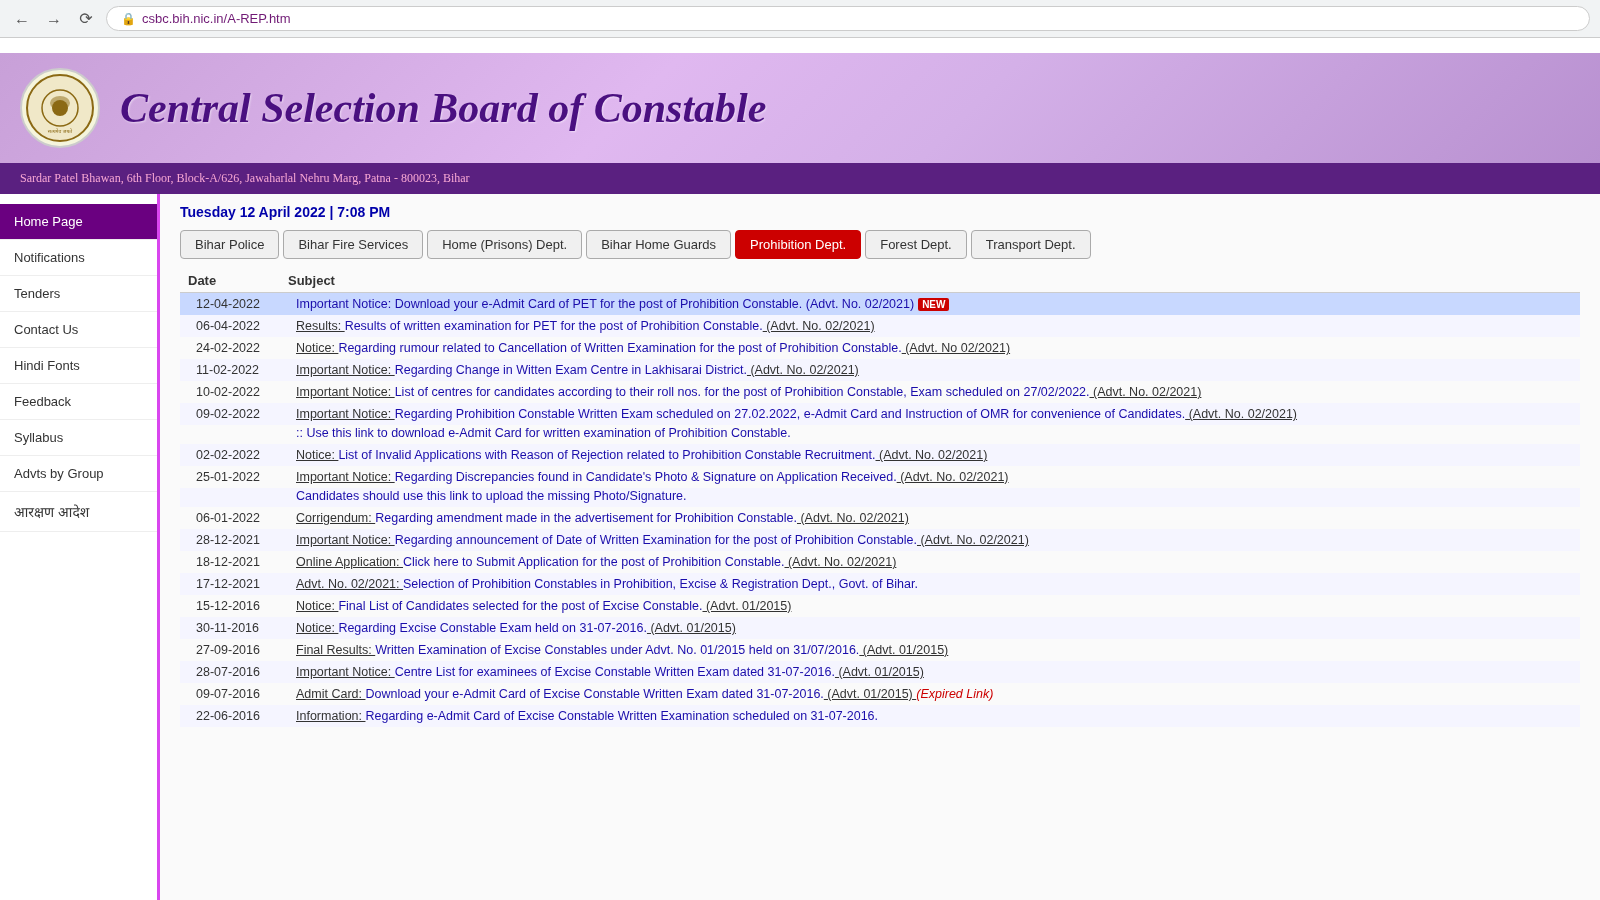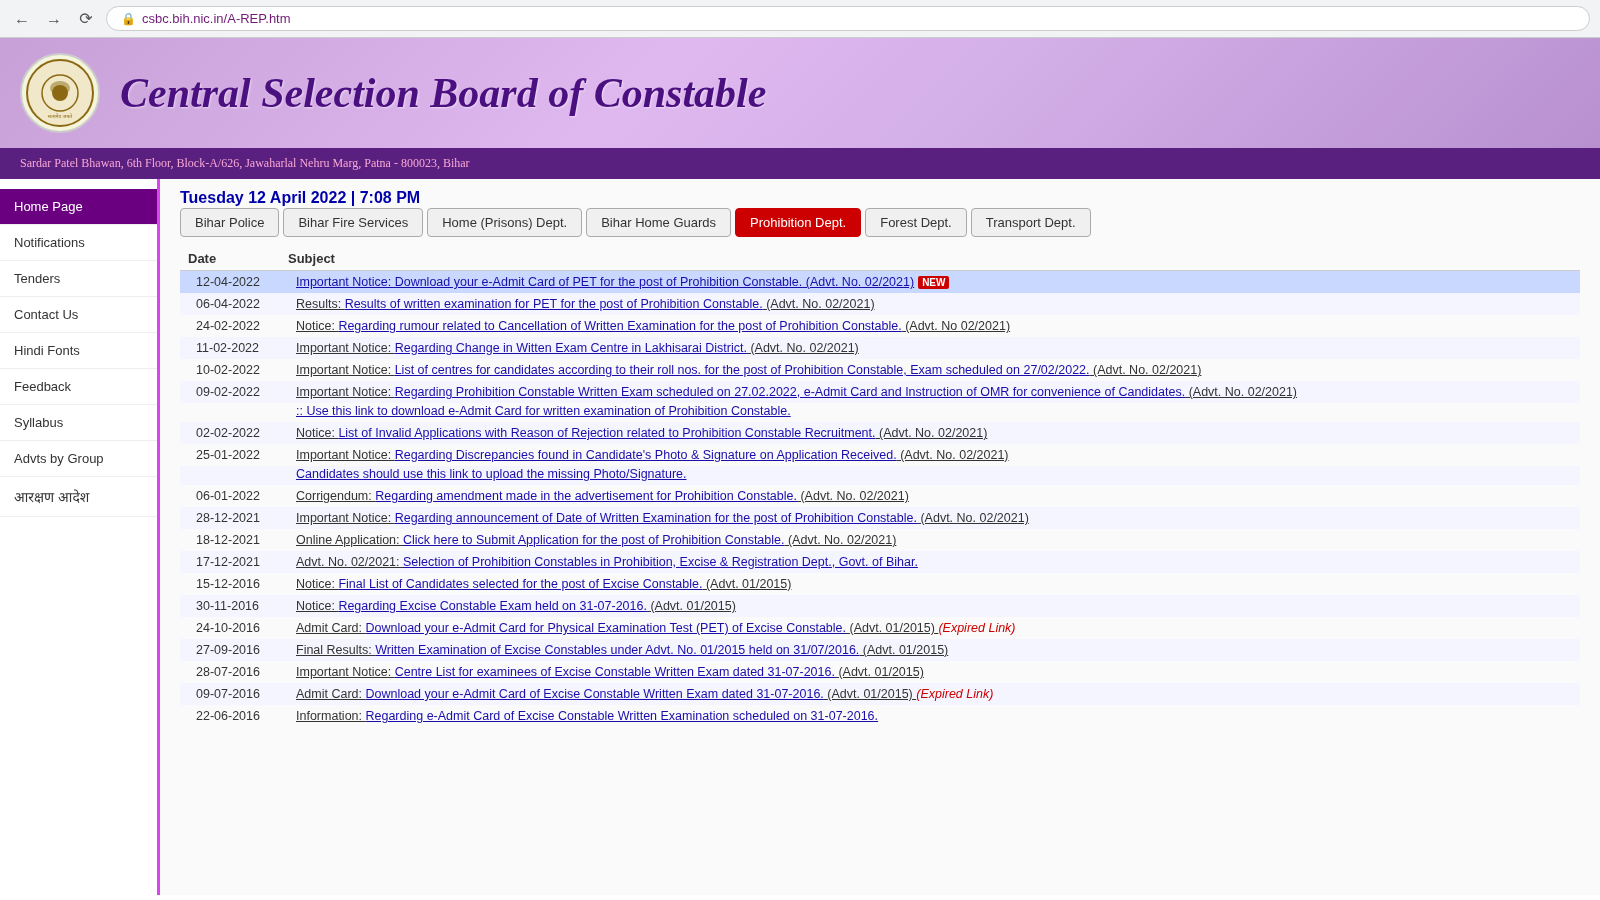--- a/index.html
+++ b/index.html
@@ -40,20 +40,21 @@
     .address-text { color: #701a75; font-size: 13px; }
 
     
     .site-header {
       background: linear-gradient(135deg, #c8a0d8 0%, #e0b8f0 40%, #d4b0e8 60%, #b890d0 100%);
       padding: 16px 20px;
       display: flex;
       align-items: center;
       gap: 20px;
       height: 110px;
+      margin-top: 15px;
     }
     .logo-img {
       width: 80px; height: 80px;
       border-radius: 50%;
       background: #f5f5dc;
       display: flex; align-items: center; justify-content: center;
       font-size: 10px; color: #666; text-align: center;
       border: 2px solid #ccc;
       overflow: hidden;
     }
@@ -105,22 +106,22 @@
     
     .content {
       flex: 1;
       padding: 10px 20px;
       overflow-y: auto;
       background: #fafafa;
     }
     .date-time-bar {
       color: #0000aa;
       font-weight: bold;
-      font-size: 16px;
-      margin-bottom: 1px;
+      font-size: 14px;
+      margin-bottom: 10px;
     }
 
     
     .dept-tabs {
       display: flex;
       flex-wrap: wrap;
       gap: 4px;
       margin-bottom: 10px;
     }
     .dept-tab {
@@ -154,21 +155,21 @@
     }
     .notices-table td {
       padding: 4px 16px;
       vertical-align: top;
       font-size: 12.5px;
     }
     .notices-table tr:nth-child(even) td { background: #f5f5ff; }
     .row-highlighted td { background: #c8d8ff !important; }
 
     .date-col { width: 100px; color: #333; white-space: nowrap; }
-    .link-blue { color: #1a0dab; text-decoration: underline; cursor: pointer; }
+    .link-blue { color: #1a0dab; cursor: pointer; }
     .text-normal { color: #333; text-decoration: underline; }
     .badge-new {
       display: inline-block;
       background: #cc0000;
       color: #fff;
       font-size: 10px;
       font-weight: bold;
       padding: 1px 4px;
       margin-left: 4px;
       border-radius: 2px;
@@ -313,24 +314,20 @@
           </tr>
           <tr>
             <td class="date-col">15-12-2016</td>
             <td><span class="text-normal">Notice: </span><a class="link-blue">Final List of Candidates selected for the post of Excise Constable.</a><span class="text-normal"> (Advt. 01/2015)</span></td>
           </tr>
           <tr>
             <td class="date-col">30-11-2016</td>
             <td><span class="text-normal">Notice: </span><a class="link-blue">Regarding Excise Constable Exam held on 31-07-2016.</a><span class="text-normal"> (Advt. 01/2015)</span></td>
           </tr>
           <tr>
-            <td class="date-col">24-10-2016</td>
-            <td><span class="text-normal">Admit Card: </span><a class="link-blue">Download your e-Admit Card for Physical Examination Test (PET) of Excise Constable.</a><span class="text-normal"> (Advt. 01/2015) </span><span class="expired-link"> (Expired Link)</span></td>
-          </tr>
-          <tr>
             <td class="date-col">27-09-2016</td>
             <td><span class="text-normal">Final Results: </span><a class="link-blue">Written Examination of Excise Constables under Advt. No. 01/2015 held on 31/07/2016.</a><span class="text-normal"> (Advt. 01/2015)</span></td>
           </tr>
           <tr>
             <td class="date-col">28-07-2016</td>
             <td><span class="text-normal">Important Notice: </span><a class="link-blue">Centre List for examinees of Excise Constable Written Exam dated 31-07-2016.</a><span class="text-normal"> (Advt. 01/2015)</span></td>
           </tr>
           <tr>
             <td class="date-col">09-07-2016</td>
             <td><span class="text-normal">Admit Card: </span><a class="link-blue">Download your e-Admit Card of Excise Constable Written Exam dated 31-07-2016.</a><span class="text-normal"> (Advt. 01/2015) </span><span class="expired-link"> (Expired Link)</span></td>

